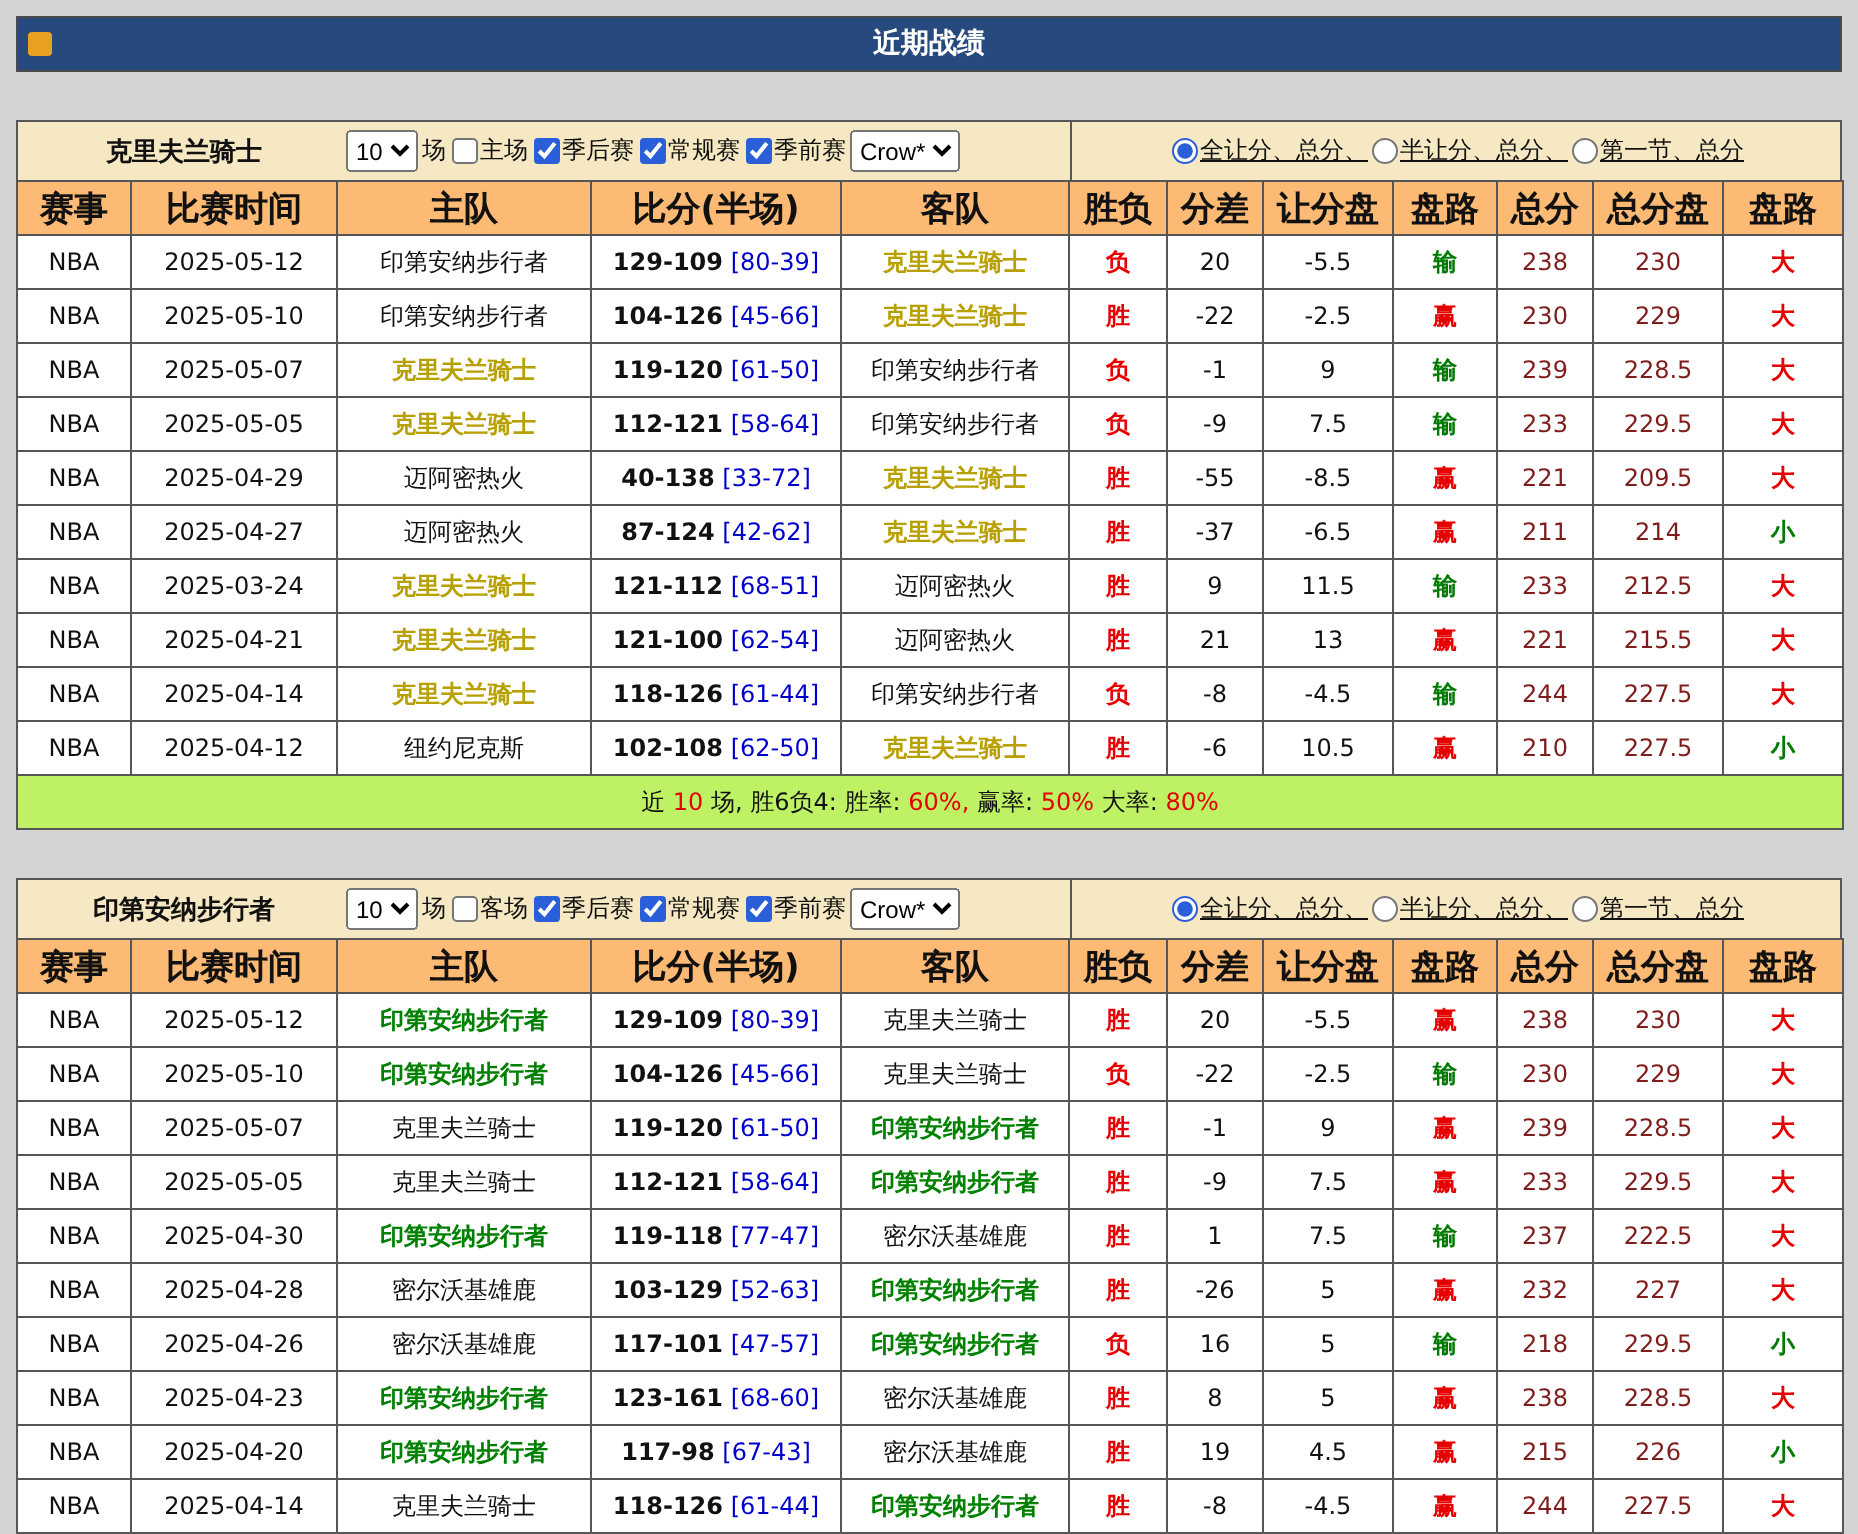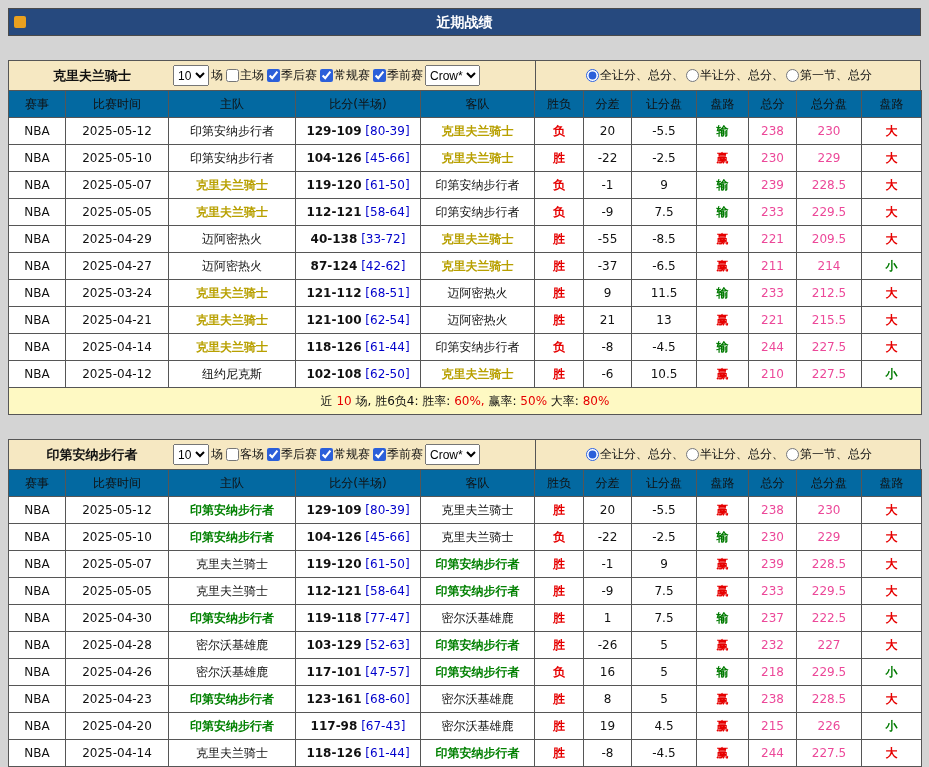--- a/index.html
+++ b/index.html
@@ -47,43 +47,43 @@
     font-weight: bold; font-size: 13px;
   }
   .sel { font-size: 12px; height: 21px; margin: 0 2px; }
   .cb, .rb { display: inline-flex; align-items: center; margin-left: 3px; white-space: nowrap; cursor: pointer; }
   .cb input, .rb input { accent-color: #2b5fd9; width: 13px; height: 13px; margin-right: 1px; }
   .fr {
     flex: 1;
     display: flex; align-items: center; justify-content: center;
     border-left: 1px solid #565656;
   }
-  .fr .rb { margin-left: 2px; font-size: 12px; }
+  .fr .rb { margin-left: 2px; font-size: 12px; text-decoration: underline; }
   table {
     width: 913px;
     border-collapse: collapse;
     background: #fff;
     table-layout: fixed;
   }
   th, td {
     border: 1px solid #565656;
     text-align: center;
     height: 27px;
     padding: 0 2px;
     overflow: hidden;
     white-space: nowrap;
   }
-  thead th { background: #0369a1; font-weight: normal; font-size: 12px; }
+  thead th { background: #fdba74; font-weight: bold; font-size: 17px; }
   .red { color: #e60000; }
   .green { color: #007a00; }
-  .blue { color: #ec4899; }
+  .blue { color: #7f1d1d; }
   .bold { font-weight: bold; }
   .half { color: #0000cc; }
   td b { font-weight: bold; }
-  tfoot td { background: #fef9c3; font-size: 12px; height: 27px; }
+  tfoot td { background: #bef264; font-size: 12px; height: 27px; }
   tfoot .red { font-weight: normal; }
 </style>
 </head>
 <body>
 
 <div class="titlebar">
   <span class="title-icon"></span>
   <span>近期战绩</span>
 </div>
 

